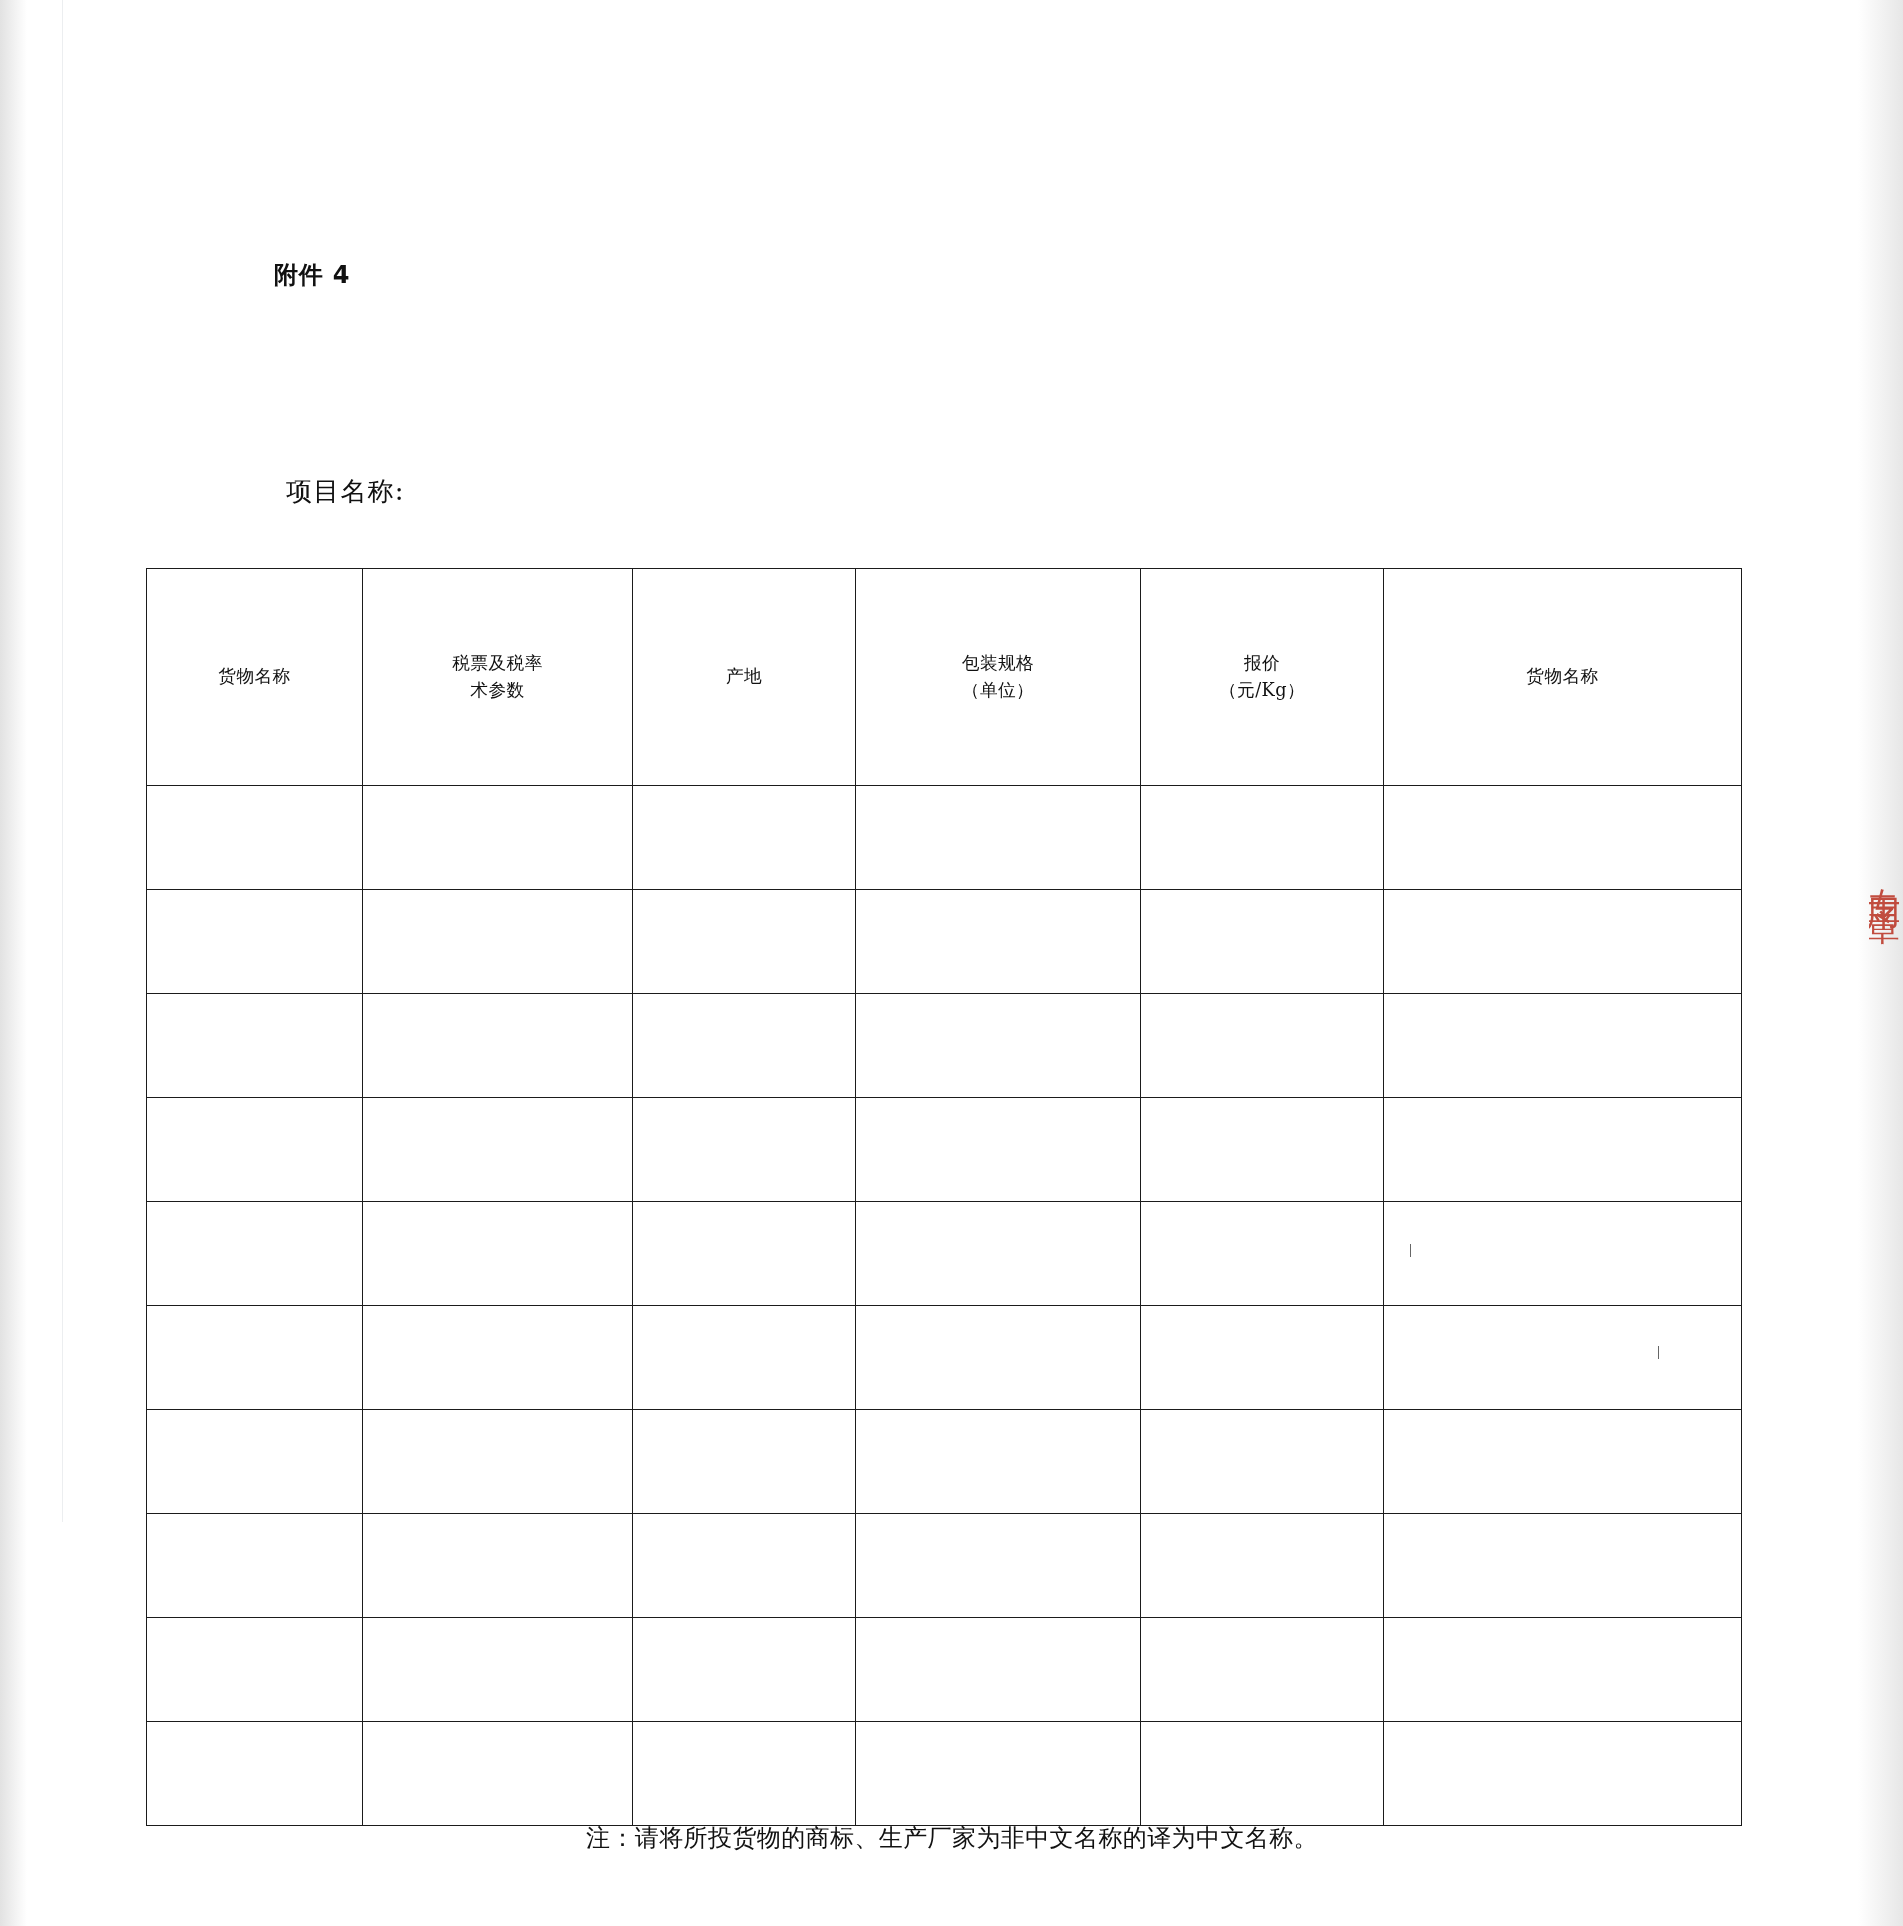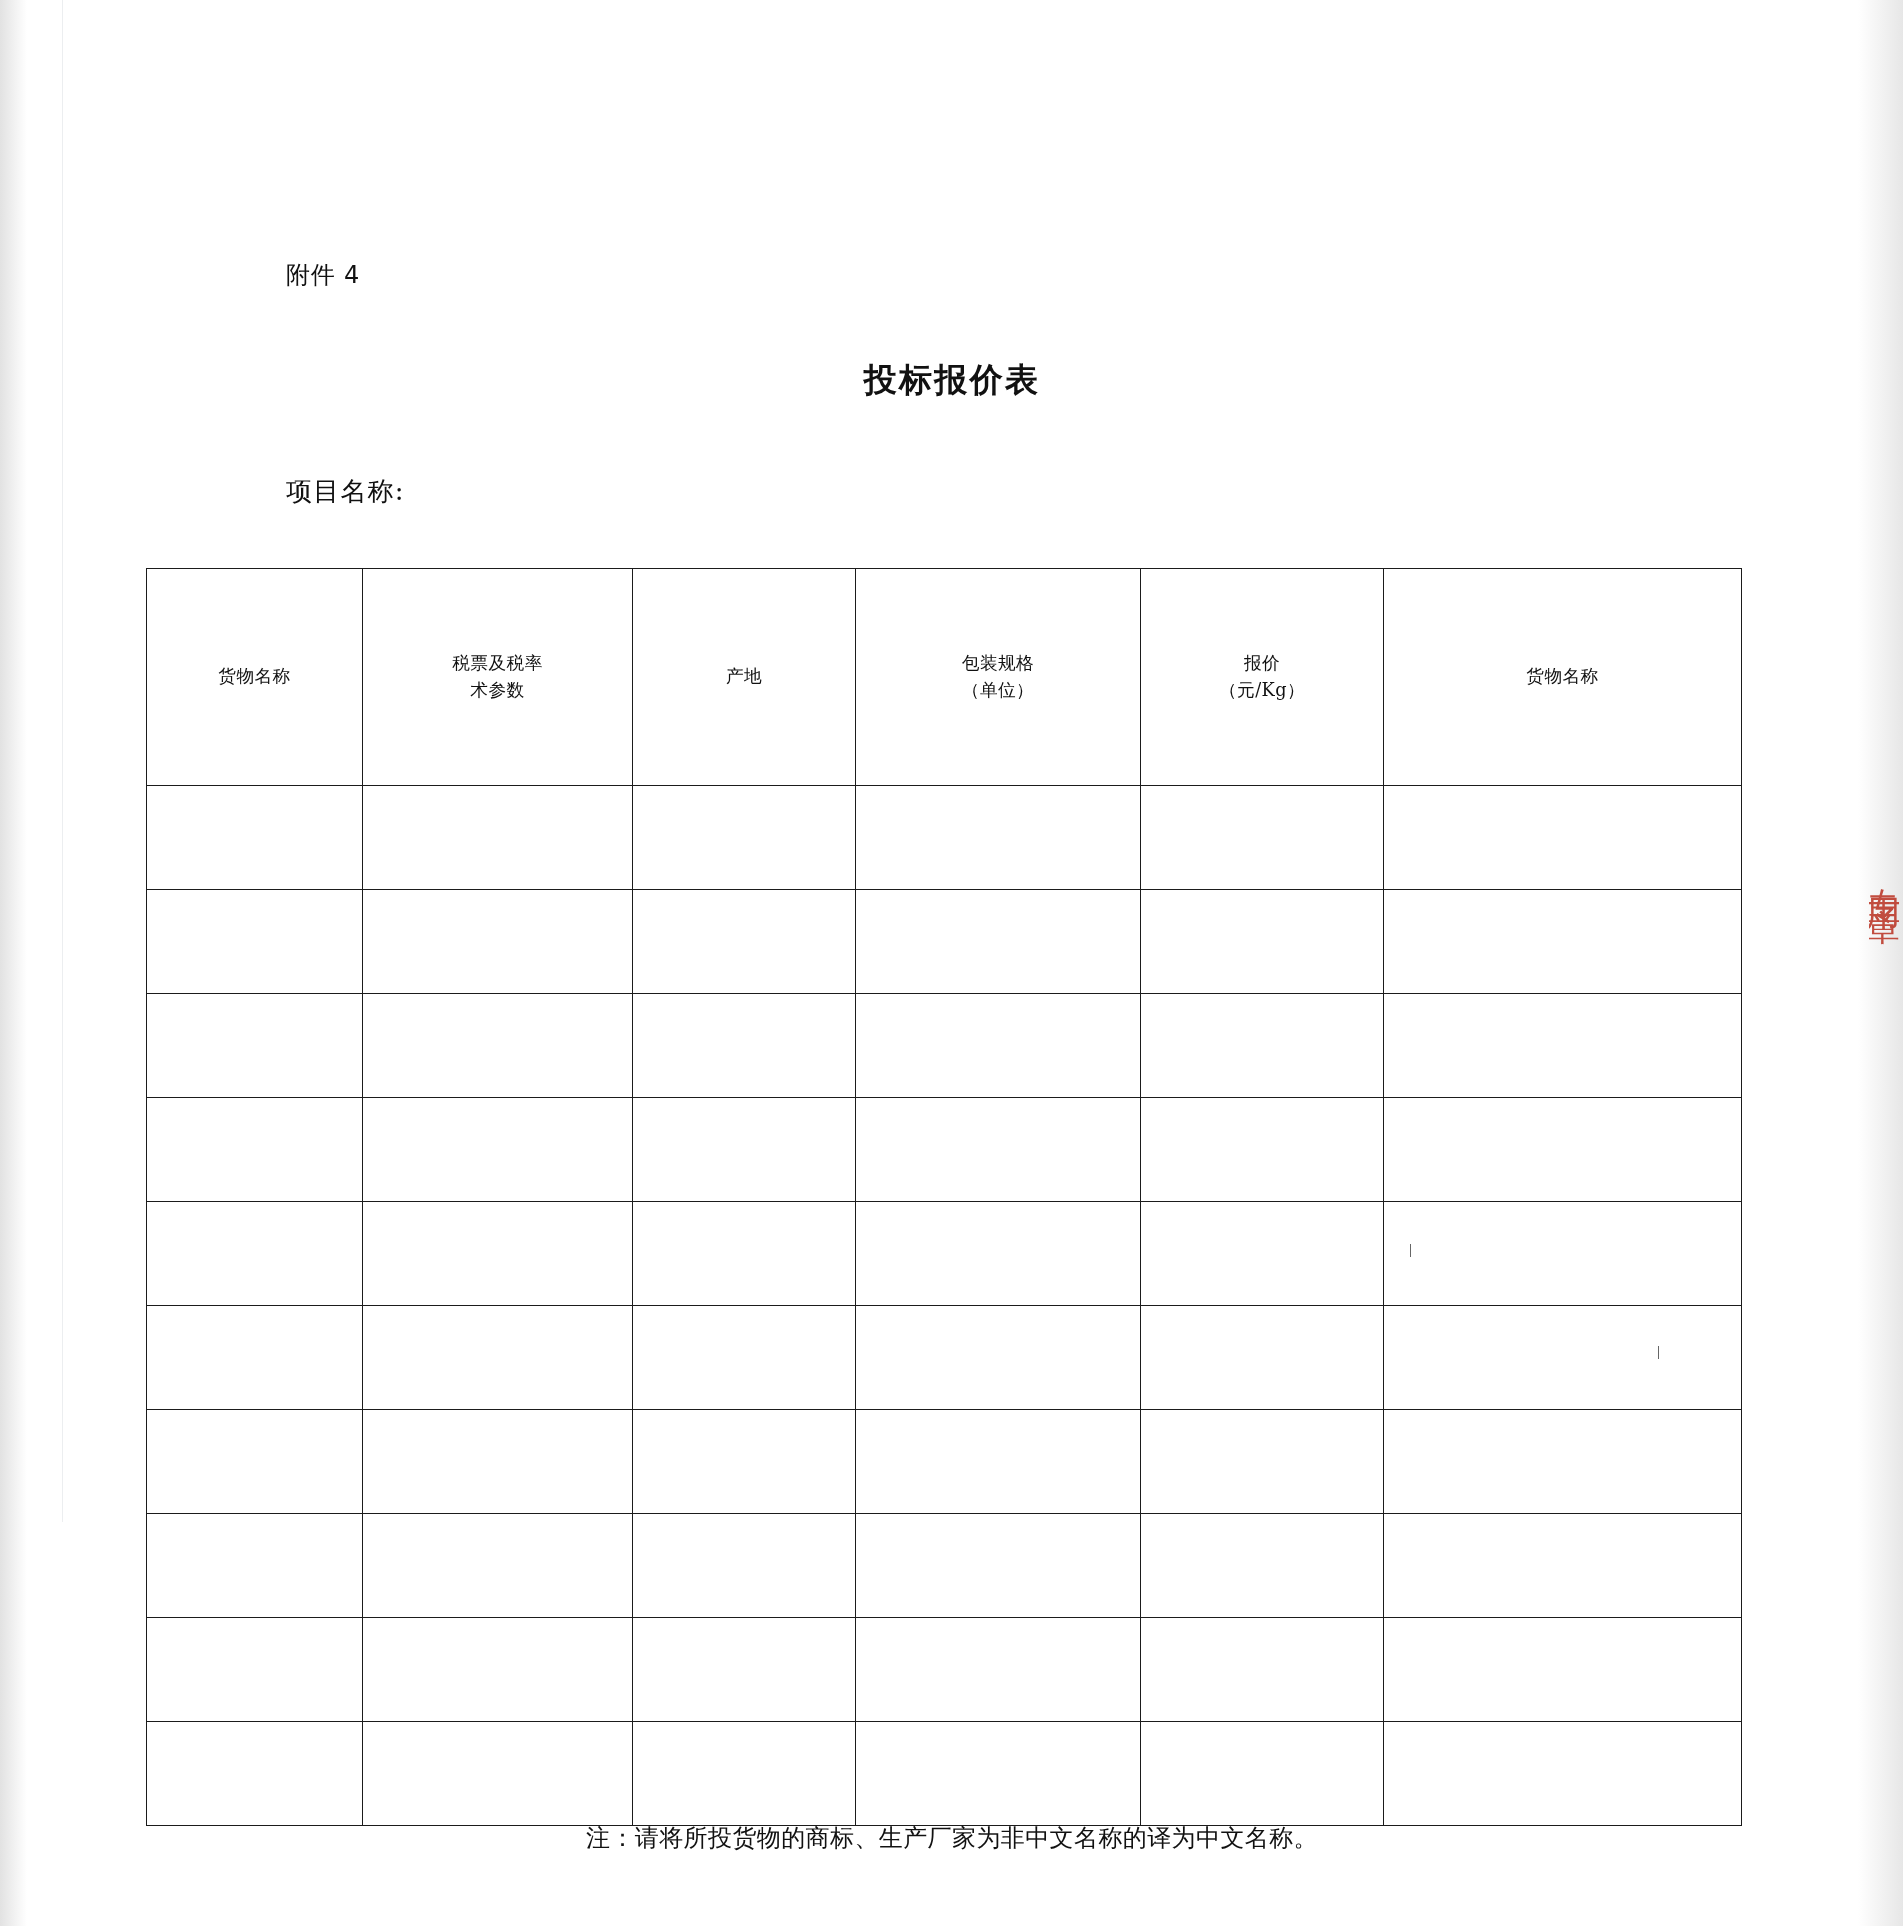--- a/index.html
+++ b/index.html
@@ -36,24 +36,24 @@
     left: 62px;
     top: 0;
     width: 0.8px;
     height: 1522px;
     background: #eceef0;
     pointer-events: none;
   }
 
   .attachment-label {
     position: absolute;
-    left: 286px;
+    left: 274px;
     top: 259px;
     font-size: 24px;
-    font-weight: normal;
+    font-weight: bold;
     letter-spacing: 0.8px;
     font-family: "DejaVu Sans", sans-serif;
   }
 
   .doc-title {
     position: absolute;
     top: 358px;
     left: 0;
     width: 100%;
     text-align: center;
@@ -141,21 +141,20 @@
 
 <div class="page">
 
   <div class="scan-edge-left"></div>
   <div class="scan-edge-right"></div>
 
   <div class="scan-fold"></div>
 
   <div class="attachment-label">附件 4</div>
 
-  <div class="doc-title">投标报价表</div>
 
   <div class="project-name">项目名称:</div>
 
   <table class="price-table">
     <colgroup id="colgroup">
         <col style="width: 216px;">
         <col style="width: 270px;">
         <col style="width: 223px;">
         <col style="width: 285px;">
         <col style="width: 243px;">

